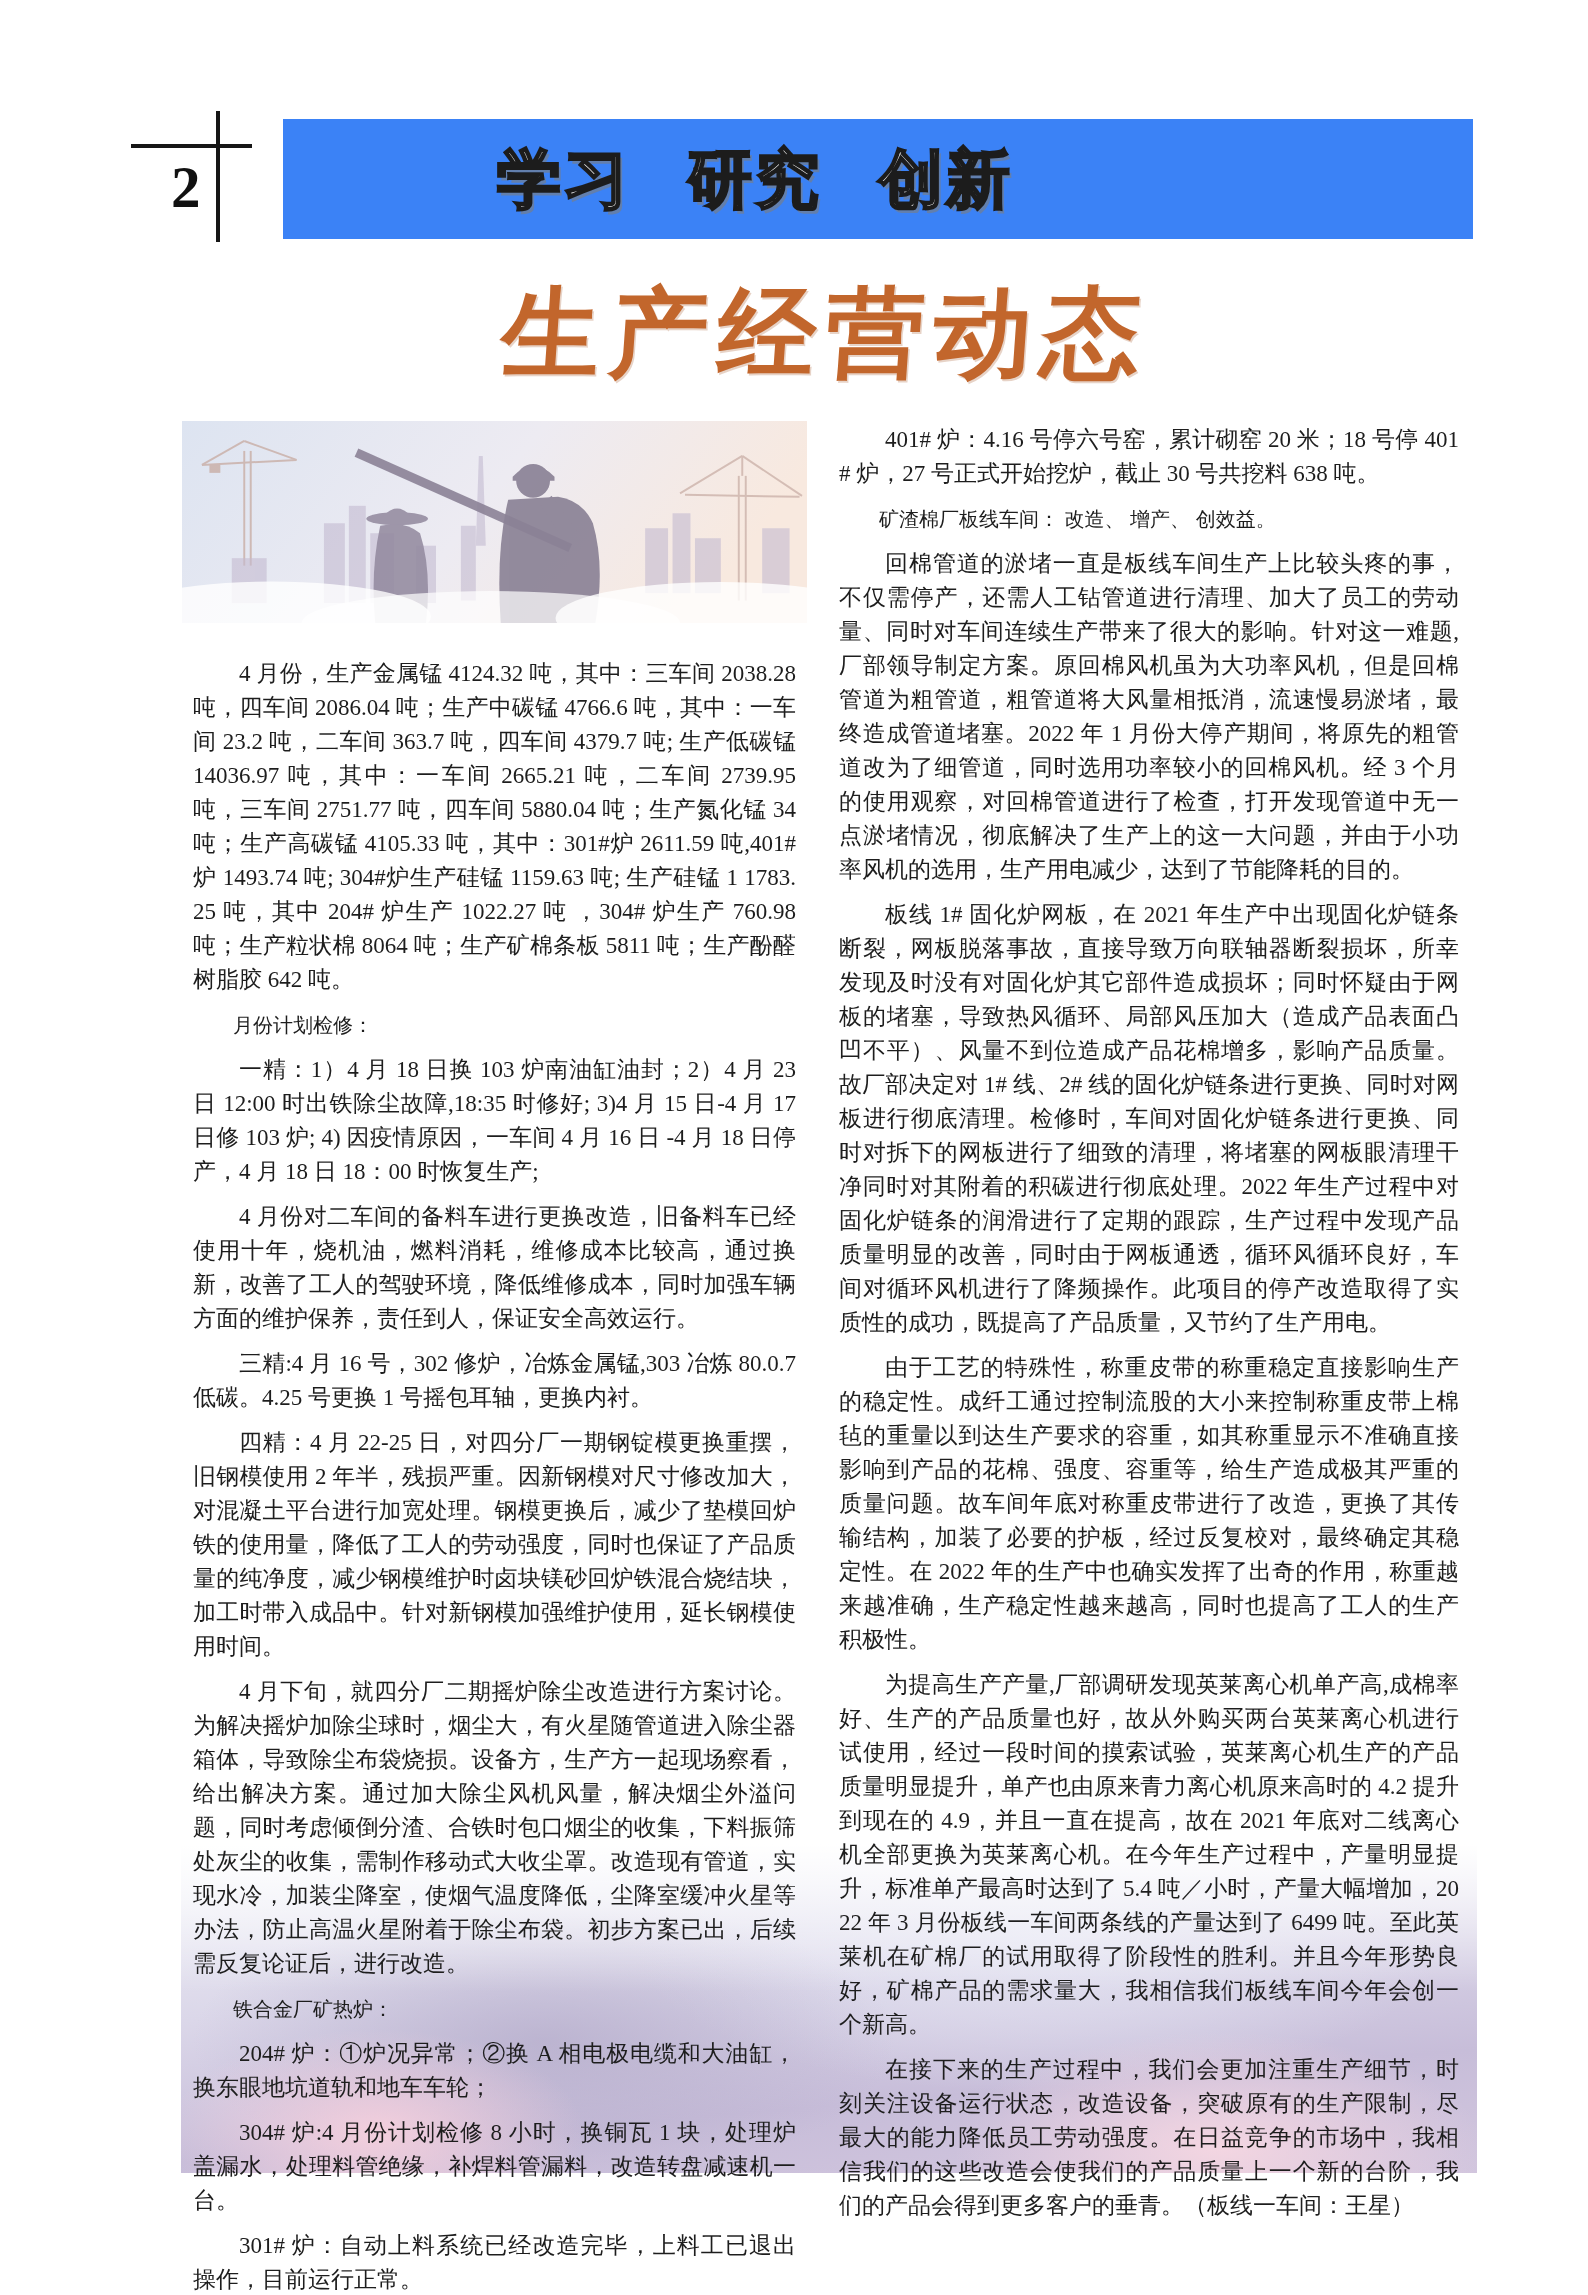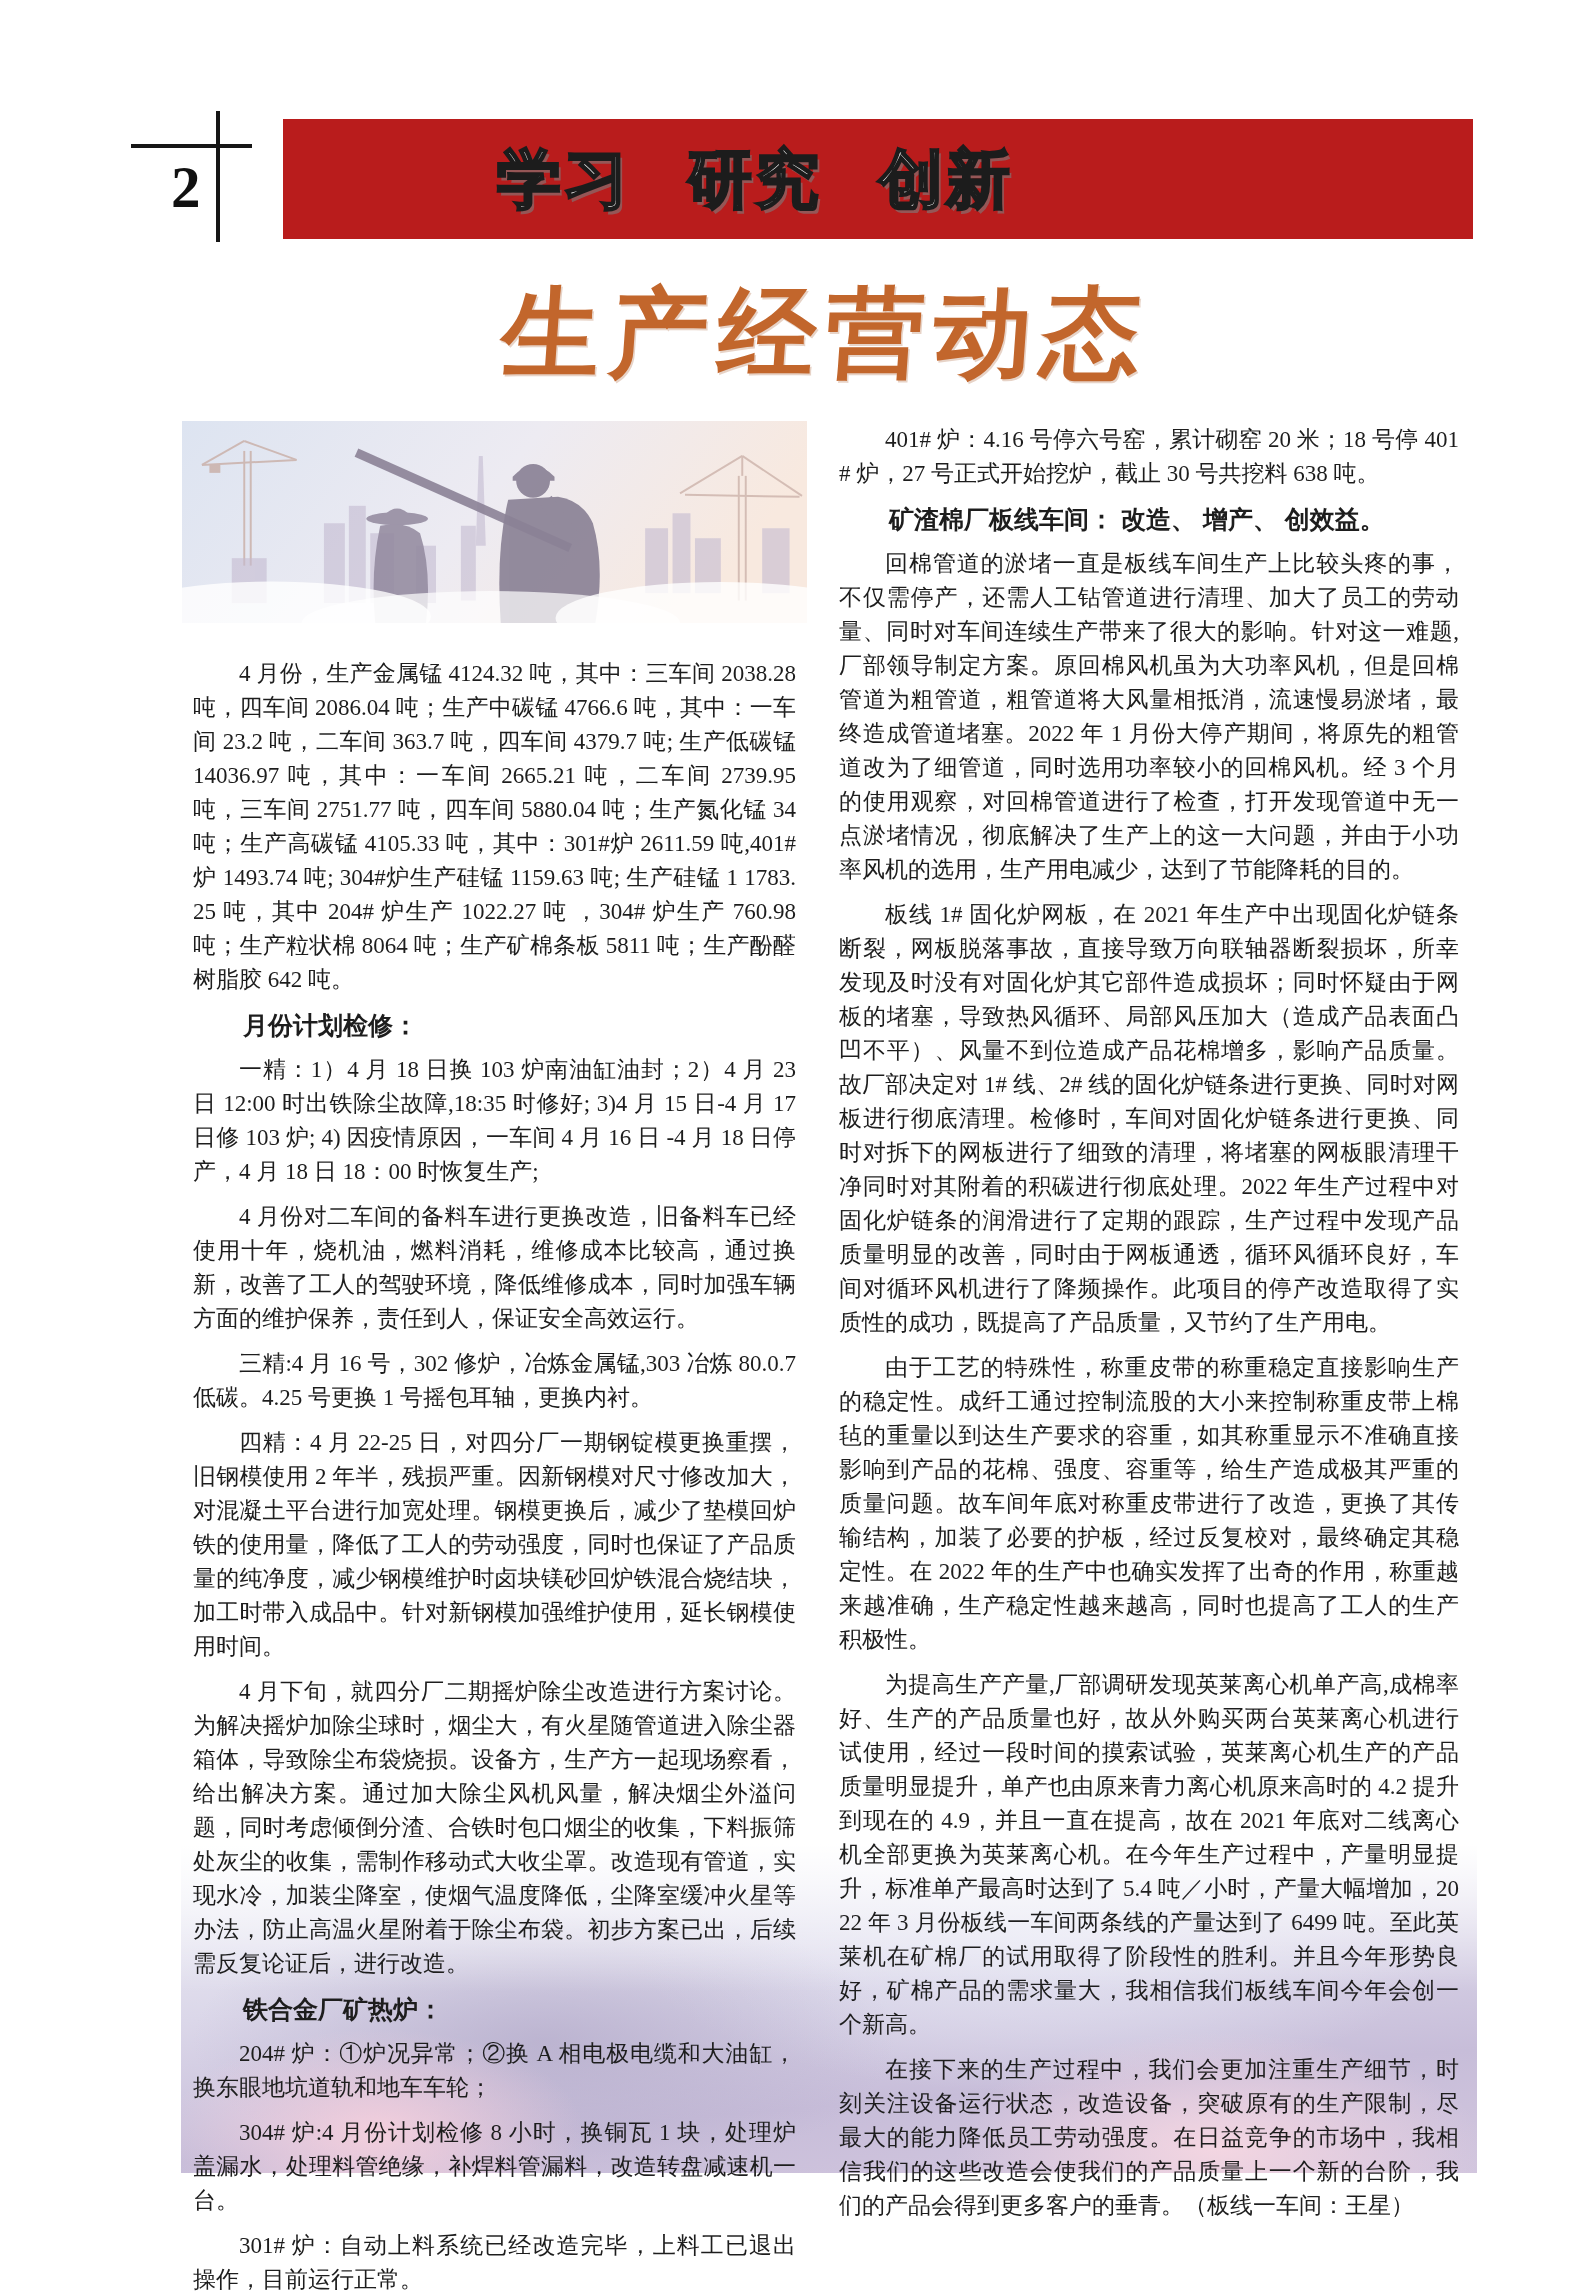--- a/index.html
+++ b/index.html
@@ -18,21 +18,21 @@
   
   #page-number{
     position:absolute;left:171px;top:158px;
     font-family:"Liberation Serif",serif;
     font-size:59px;font-weight:bold;line-height:1;
     color:#111;
   }
   
   #banner{
     position:absolute;left:283px;top:119px;width:1190px;height:120px;
-    background:#b91c1c;
+    background:#3b82f6;
   }
   #banner-words{
     position:absolute;left:214px;top:50%;transform:translateY(-50%);
     display:flex;gap:57px;white-space:nowrap;
   }
   .banner-word{
     font-family:"Liberation Sans","DejaVu Sans",sans-serif;
     font-size:64px;font-weight:bold;letter-spacing:3px;
     color:#ffffff;
     -webkit-text-stroke:2.5px #1c1c1c;
@@ -59,21 +59,21 @@
     font-size:23px;line-height:34px;
     text-align:justify;text-align-last:left;
     word-break:break-all;
     z-index:2;
   }
   #left-column{left:182px;top:646px;}
   #right-column{left:828px;top:412px;width:642px;}
   .blk{margin:11px;text-indent:2em;}
   .blk.heading{
     font-family:"Liberation Sans","DejaVu Sans",sans-serif;
-    font-weight:bold;font-size:25px;
+    font-weight:normal;font-size:20px;
   }
   
   #clouds{
     position:absolute;left:181px;top:1844px;width:1296px;height:329px;
     z-index:1;
     background:
       radial-gradient(ellipse 299px 149px at 15% 88%, rgba(246,208,221,.95), rgba(246,208,221,0) 70%),
       radial-gradient(ellipse 379px 164px at 80% 92%, rgba(248,216,226,.9), rgba(248,216,226,0) 70%),
       radial-gradient(ellipse 488px 199px at 28% 60%, rgba(172,163,196,.6), rgba(172,163,196,0) 72%),
       radial-gradient(ellipse 548px 209px at 66% 28%, rgba(228,228,242,.95), rgba(228,228,242,0) 75%),

